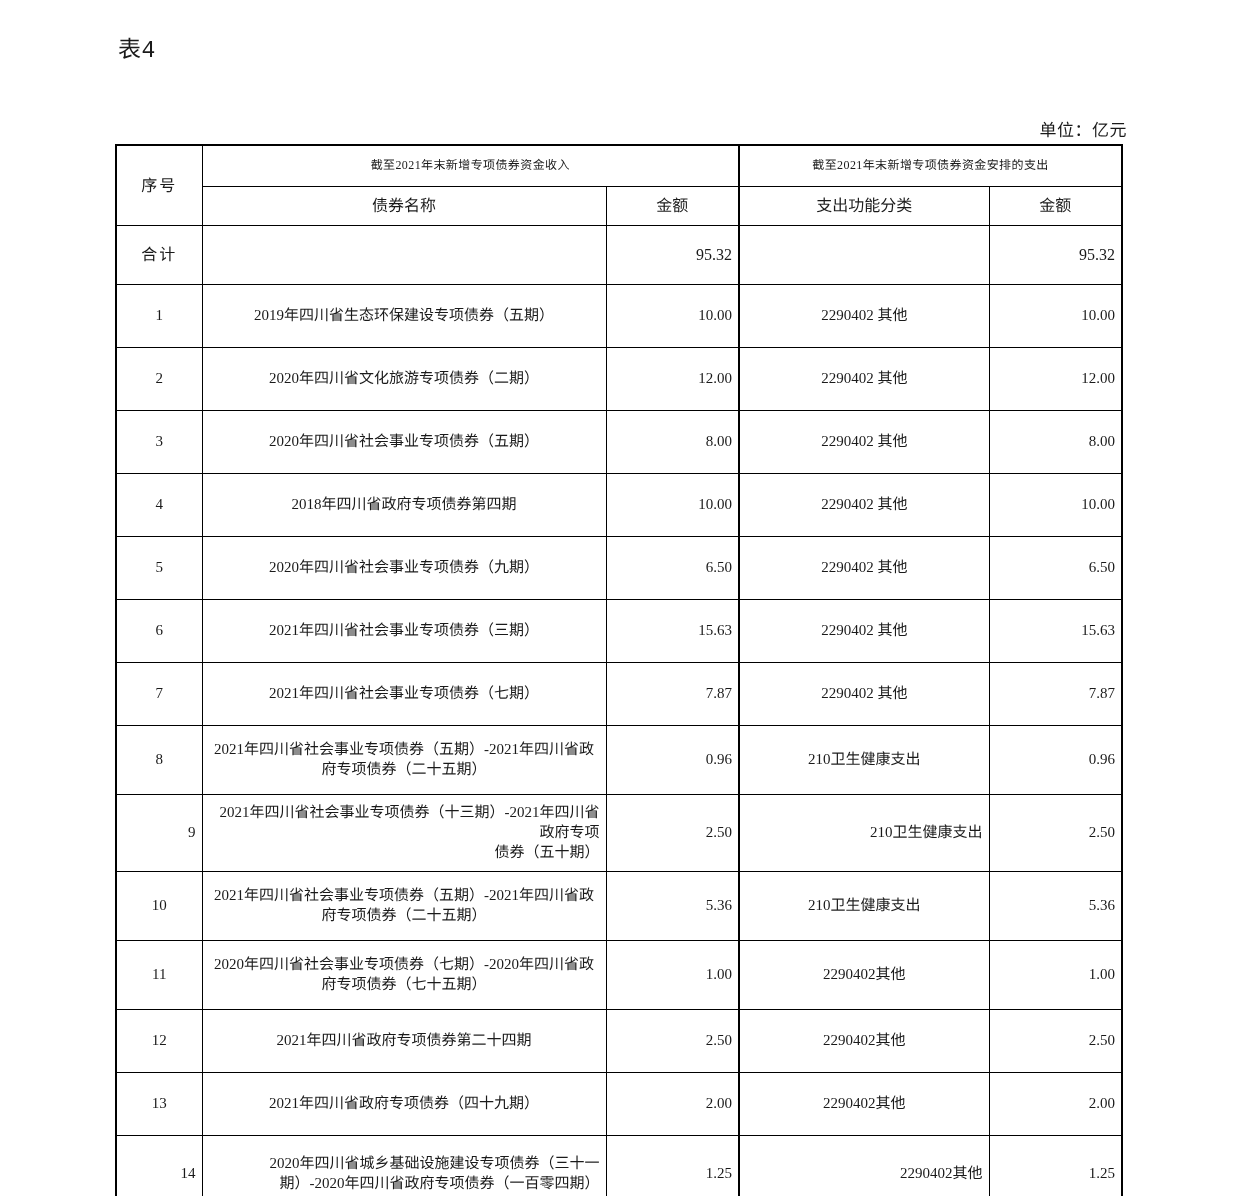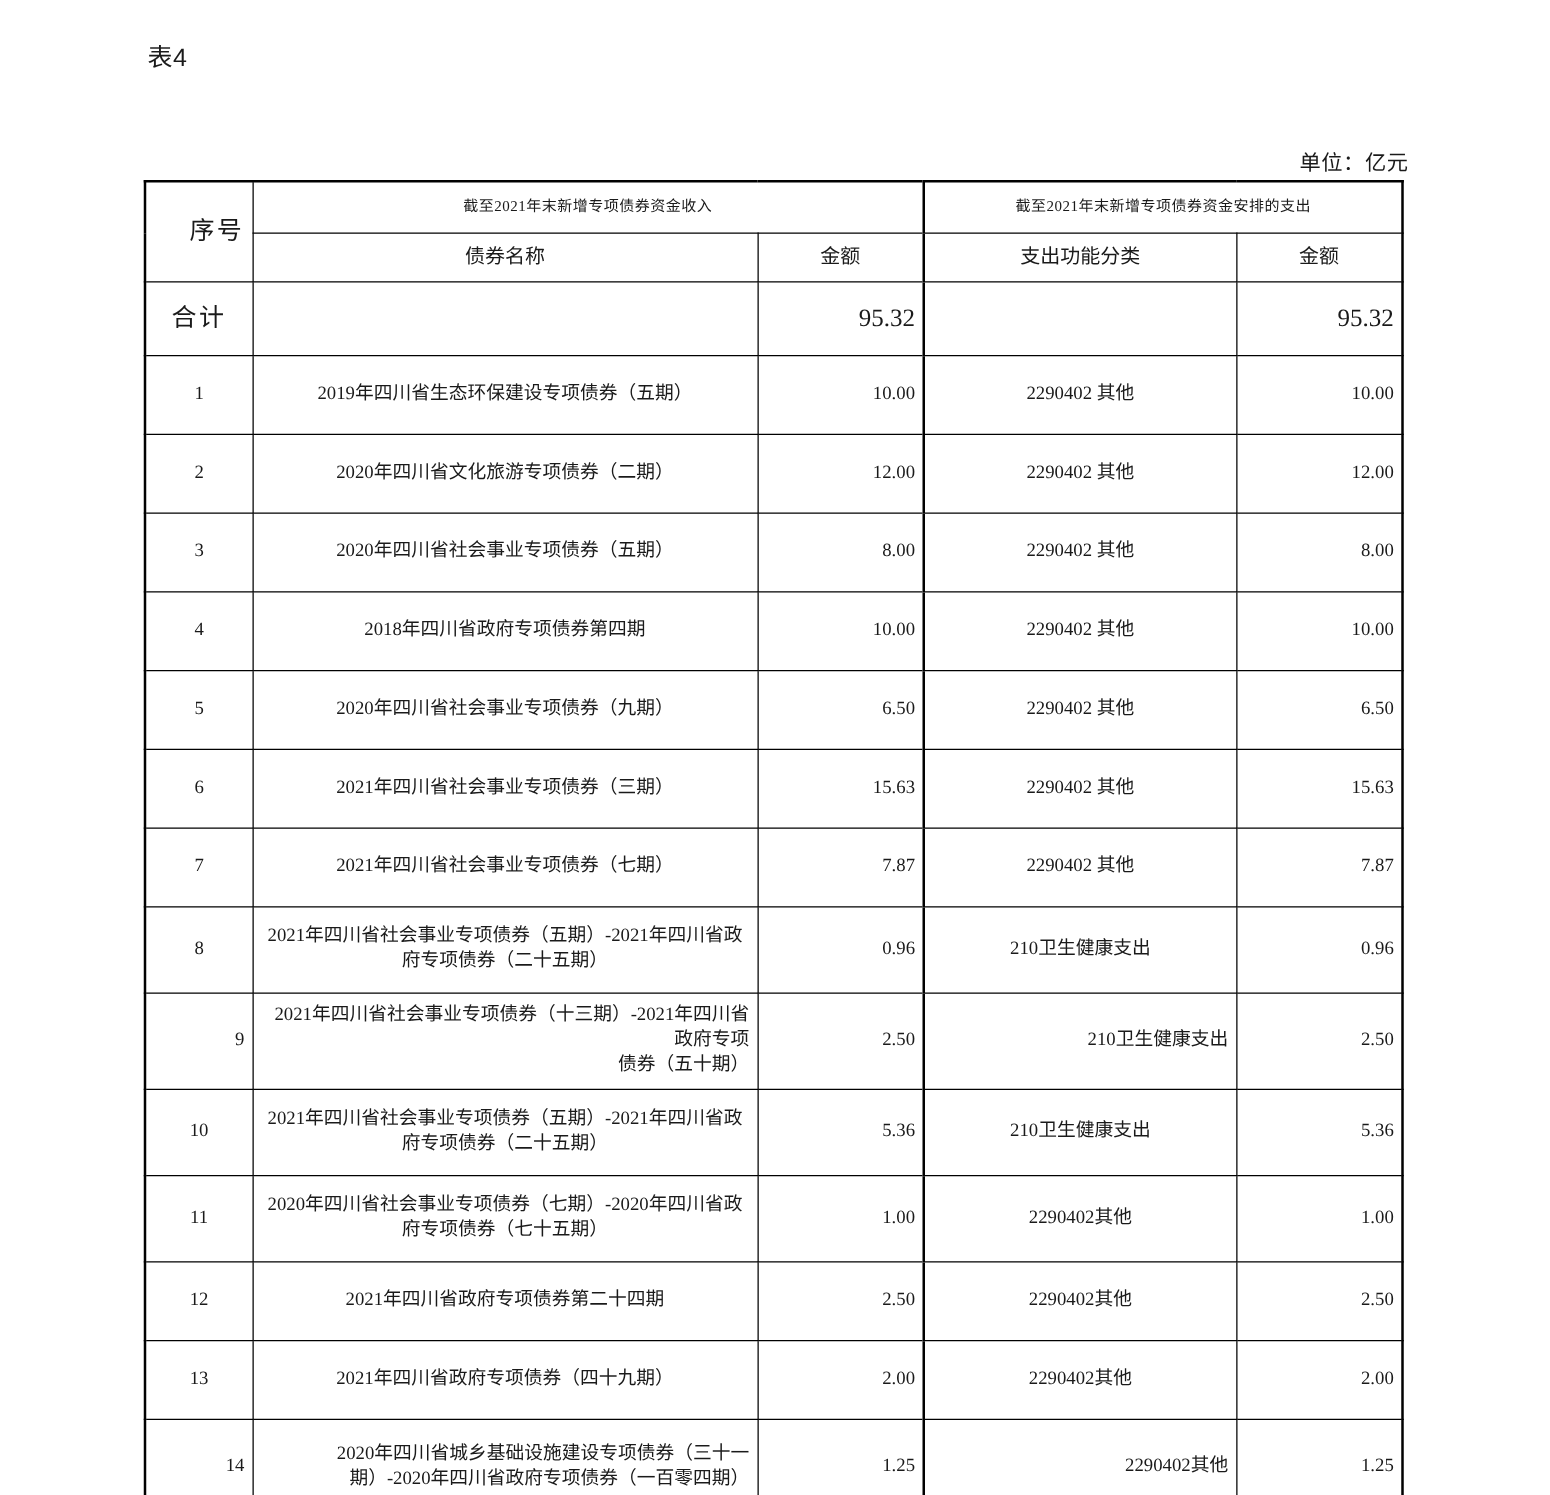--- a/index.html
+++ b/index.html
@@ -21,22 +21,22 @@
     height: 1196px;
     box-sizing: border-box;
     padding: 0;
   }
 
   
   .sheet-label {
     position: absolute;
     left: 118px;
     top: 30px;
-    font-size: 20px;
-    font-family: Liberation Sans, sans-serif;
+    font-size: 23px;
+    font-family: Liberation Mono, monospace;
     letter-spacing: 0.5px;
     white-space: nowrap;
   }
 
   
   .doc-title {
     position: absolute;
     left: 0;
     top: 80px;
     width: 1240px;
@@ -95,29 +95,29 @@
     font-size: 12px;
     letter-spacing: 0.4px;
     height: 34px;
   }
   .sub-head {
     text-align: center;
     font-size: 16px;
     height: 32px;
   }
   .seq-head {
-    text-align: right;
-    font-size: 20px;
+    text-align: center;
+    font-size: 16px;
     letter-spacing: 2px;
   }
   
   .sep-left {
     border-left: 2px solid #000 !important;
   }
-  .total-row td { height: 52px; font-size: 20px; }
+  .total-row td { height: 52px; font-size: 16px; }
   .total-row .c-seq { letter-spacing: 2px; }
   .data-row td { height: 56px; }
   .data-row.tall td { height: 62px; }
   .data-row.taller td { height: 70px; text-align: right; }
   .name-cell { padding-left: 10px; padding-right: 10px; }
   .num { font-variant-numeric: tabular-nums; }
 </style>
 </head>
 <body>
 

